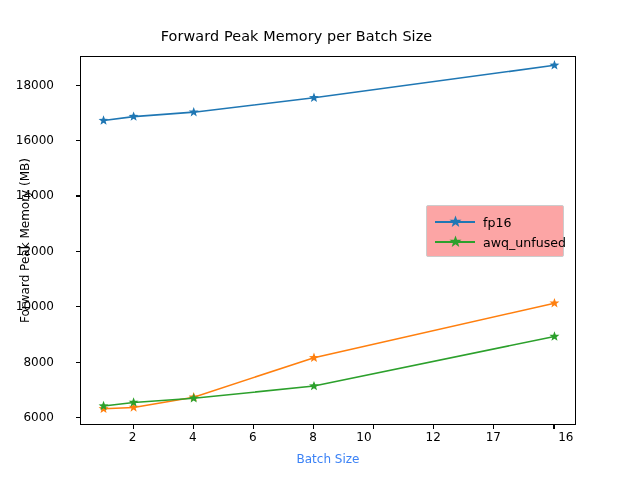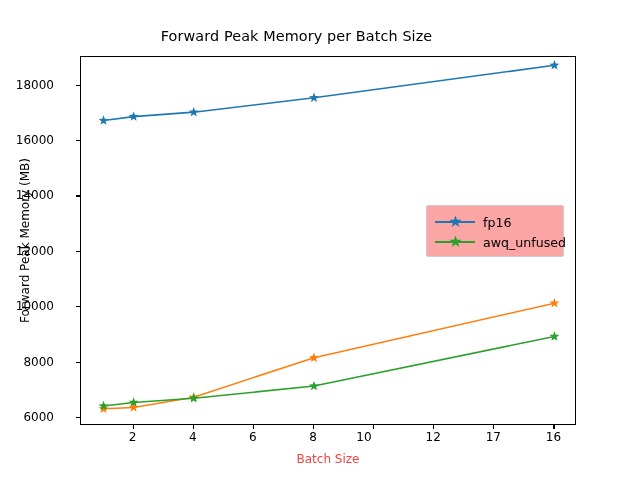--- a/index.html
+++ b/index.html
@@ -92,21 +92,21 @@
     transform: translate(18px, 425px) rotate(-90deg);
     white-space: nowrap;
   }
   #xlabel {
     position: absolute;
     left: 80px;
     top: 452px;
     width: 496px;
     text-align: center;
     font-size: 12px;
-    color: #ef4444;
+    color: #3b82f6;
   }
   #legend {
     position: absolute;
     left: 426px;
     top: 205px;
     width: 138px;
     box-sizing: border-box;
     border: 1px solid #cccccc;
     border-radius: 2px;
     background: #fca5a5;
@@ -178,21 +178,21 @@
       <div class="xtick-label" style="left: 252.848px;">6</div>
       <div class="xtick-mark" style="left: 252.848px;"></div>
       <div class="xtick-label" style="left: 312.97px;">8</div>
       <div class="xtick-mark" style="left: 312.97px;"></div>
       <div class="xtick-label" style="left: 364px;">10</div>
       <div class="xtick-mark" style="left: 373.091px;"></div>
       <div class="xtick-label" style="left: 433.212px;">12</div>
       <div class="xtick-mark" style="left: 433.212px;"></div>
       <div class="xtick-label" style="left: 493.333px;">17</div>
       <div class="xtick-mark" style="left: 493.333px;"></div>
-      <div class="xtick-label" style="left: 553.455px;">16</div>
+      <div class="xtick-label" style="left: 553.455px; text-align: right;">16</div>
       <div class="xtick-mark" style="left: 553.455px;"></div>
     </div>
 
   <div id="plot-area">
     <svg id="svg-lines" viewBox="0 0 496 369" preserveAspectRatio="none">
         <polyline points="22.55,63.49 52.61,59.61 112.73,55.17 232.97,40.75 473.45,8.32" fill="none" stroke="#1f77b4" stroke-width="1.6"></polyline>
         <polygon points="22.55,58.29 23.83,61.72 27.49,61.88 24.62,64.16 25.60,67.69 22.55,65.67 19.49,67.69 20.47,64.16 17.60,61.88 21.26,61.72" fill="#1f77b4"></polygon>
         <polygon points="52.61,54.41 53.89,57.84 57.55,58.00 54.68,60.28 55.66,63.81 52.61,61.79 49.55,63.81 50.53,60.28 47.66,58.00 51.32,57.84" fill="#1f77b4"></polygon>
         <polygon points="112.73,49.97 114.01,53.40 117.67,53.56 114.80,55.84 115.78,59.38 112.73,57.35 109.67,59.38 110.65,55.84 107.78,53.56 111.44,53.40" fill="#1f77b4"></polygon>
         <polygon points="232.97,35.55 234.25,38.99 237.92,39.15 235.05,41.43 236.03,44.96 232.97,42.94 229.91,44.96 230.89,41.43 228.02,39.15 231.69,38.99" fill="#1f77b4"></polygon>

